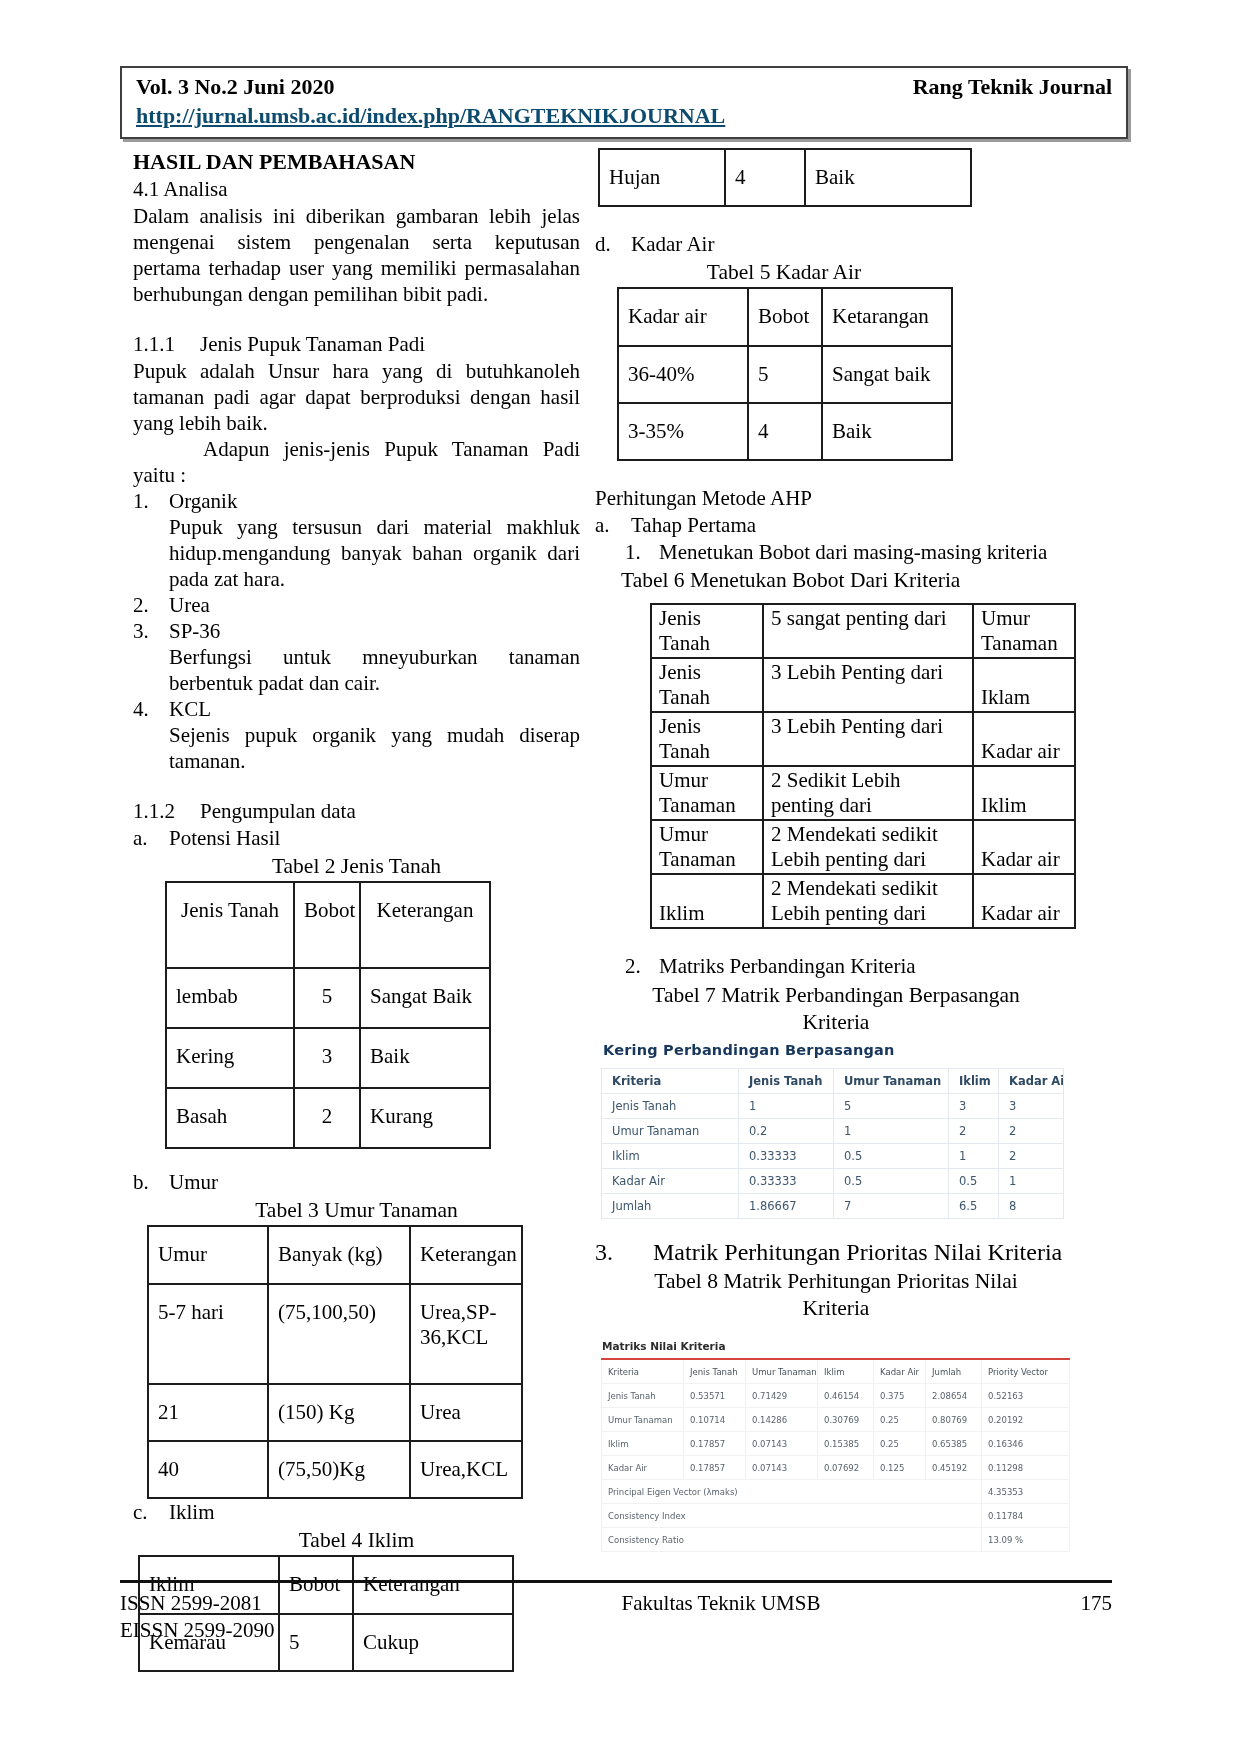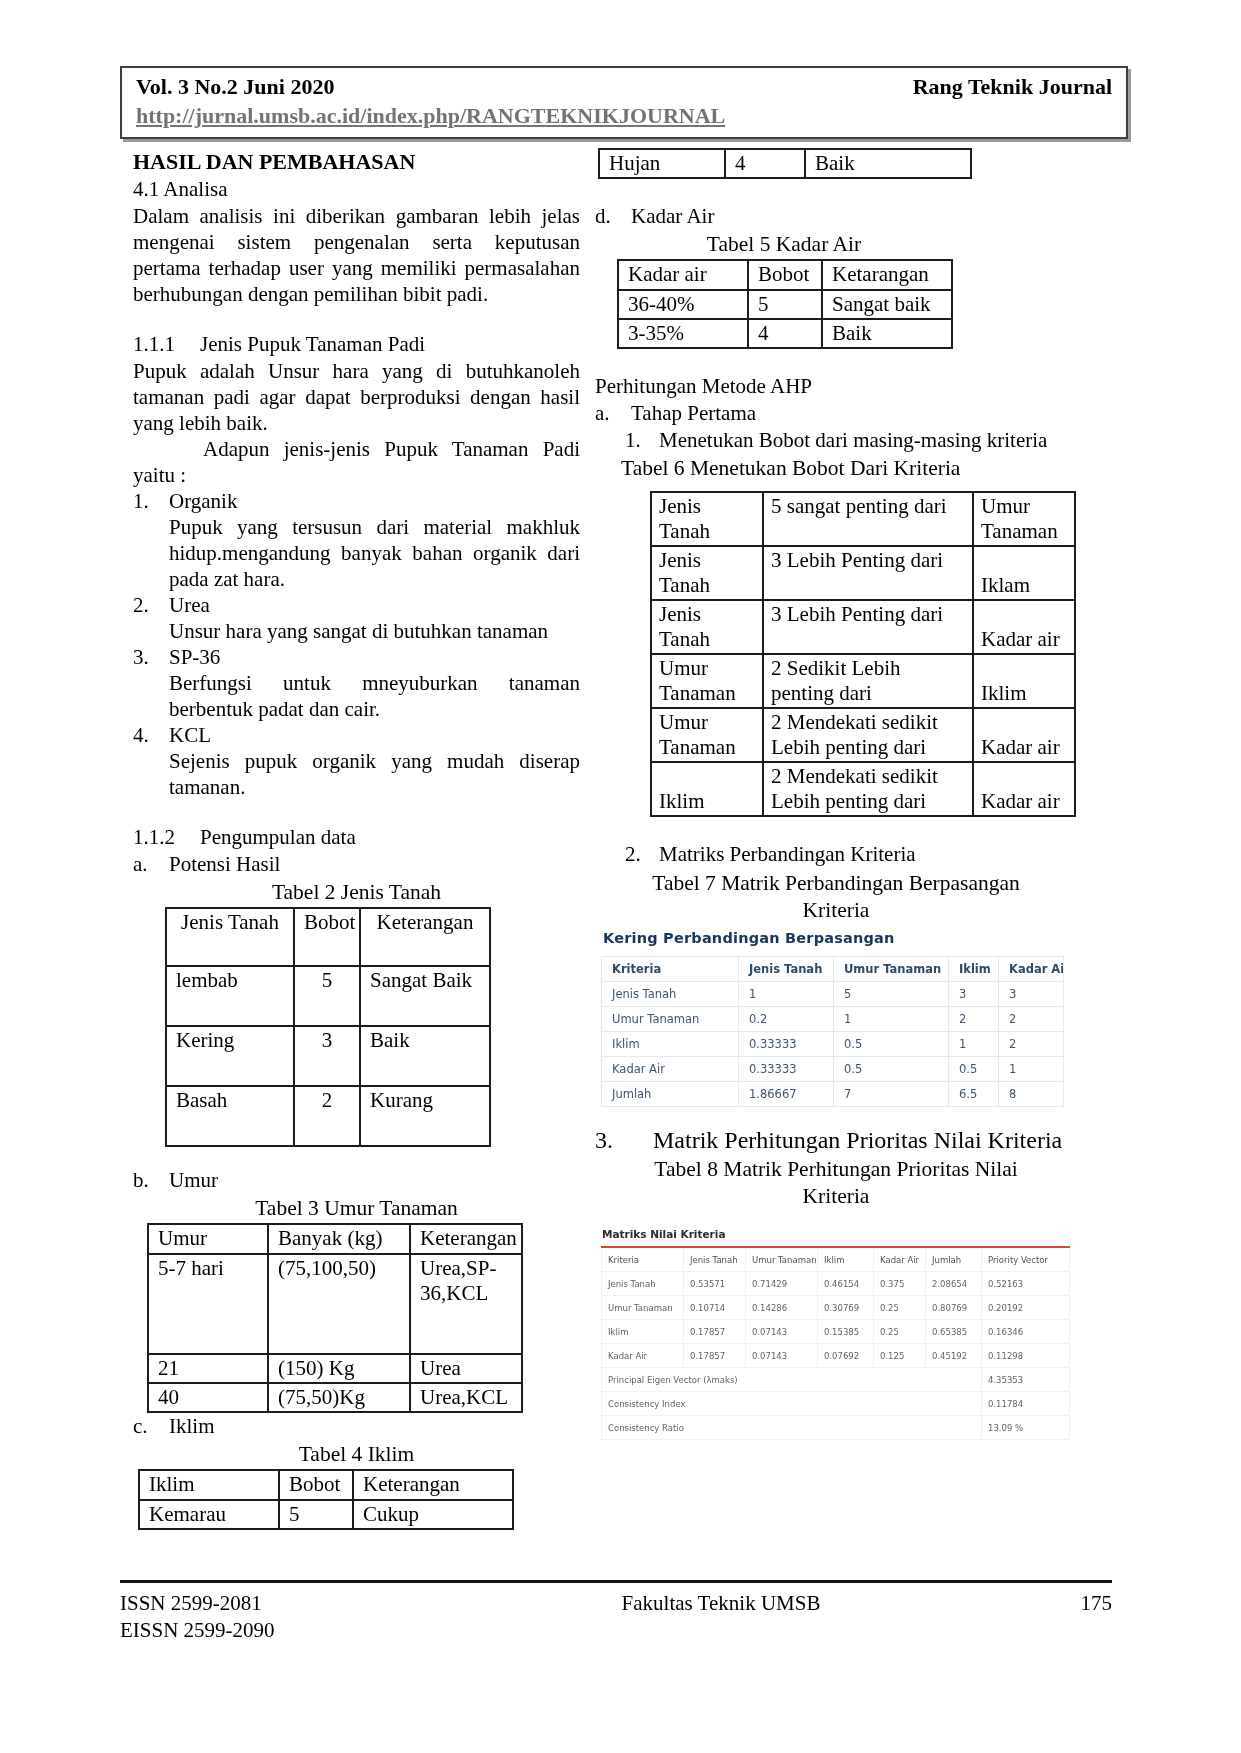--- a/index.html
+++ b/index.html
@@ -4,21 +4,21 @@
 <style>
   html,body{margin:0;padding:0;background:#ffffff;}
   .page{position:relative;width:1241px;height:1753px;background:#fff;overflow:hidden;
         font-family:"Liberation Serif", serif;color:#000;}
 
   
   .header-box{position:absolute;left:120px;top:66px;width:1008px;box-sizing:border-box;
               border:2px solid #3f3f3f;box-shadow:3px 3px 0 #9a9a9a;background:#fff;
               padding:5px 14px 7px 14px;}
   .header-row1{display:flex;justify-content:space-between;font-weight:bold;font-size:22px;line-height:28px;}
-  .header-url{color:#737373;font-weight:bold;text-decoration:underline;font-size:22px;line-height:29px;display:inline-block;}
+  .header-url{color:#0c4a6e;font-weight:bold;text-decoration:underline;font-size:22px;line-height:29px;display:inline-block;}
 
   
   .columns{position:absolute;left:133px;top:148px;width:944px;display:flex;gap:15px;}
   .col-left{width:447px;}
   .col-right{width:482px;}
 
   .h1{font-weight:bold;font-size:22px;line-height:28px;}
   .sub{font-size:21px;line-height:27px;}
   .para{font-size:21px;line-height:26px;text-align:justify;}
   .indent-para{text-indent:70px;}
@@ -30,21 +30,21 @@
   .pletter{width:36px;flex:0 0 36px;}
 
   .li{display:flex;font-size:21px;line-height:26px;}
   .li-num{width:36px;flex:0 0 36px;}
   .li-desc{padding-left:36px;font-size:21px;line-height:26px;text-align:justify;}
 
   .caption{text-align:center;font-size:21.5px;line-height:27px;margin:1px 0;}
 
   
   .doc-table{border-collapse:collapse;table-layout:fixed;font-size:21px;background:#fff;}
-  .doc-table th,.doc-table td{border:2px solid #1c1c1c;padding:1px 9px;font-weight:normal;
+  .doc-table th,.doc-table td{border:2px solid #1c1c1c;padding:15px 9px;font-weight:normal;
               vertical-align:top;line-height:25px;overflow:hidden;}
   .t2{margin-left:32px;width:324px;}
   .t2 th{text-align:center;height:54px;}
   .t2 tbody tr{height:60px;}
   .t2 tbody td:nth-child(2){text-align:center;}
   .t3{margin-left:14px;width:374px;}
   .t3 th{text-align:left;height:26px;}
   .t3 tbody tr:first-child{height:100px;}
   .t3 tbody tr{height:28px;}
   .t4{margin-left:5px;width:374px;}
@@ -124,21 +124,20 @@
 
       <div class="li">
         <span class="li-num">1.</span>
         <span>Organik</span>
       </div>
       <div class="li-desc">Pupuk yang tersusun dari material makhluk hidup.mengandung banyak bahan organik dari pada zat hara.</div>
       <div class="li">
         <span class="li-num">2.</span>
         <span>Urea</span>
       </div>
-      <div class="li-desc">Unsur hara yang sangat di butuhkan tanaman</div>
       <div class="li">
         <span class="li-num">3.</span>
         <span>SP-36</span>
       </div>
       <div class="li-desc">Berfungsi untuk mneyuburkan tanaman berbentuk padat dan cair.</div>
       <div class="li">
         <span class="li-num">4.</span>
         <span>KCL</span>
       </div>
       <div class="li-desc">Sejenis pupuk organik yang mudah diserap tamanan.</div>

